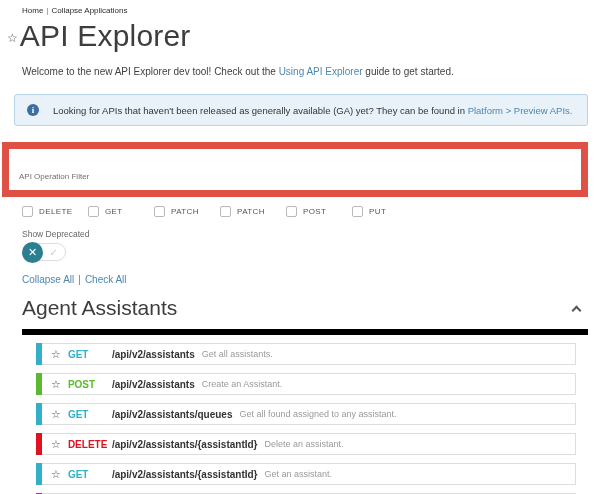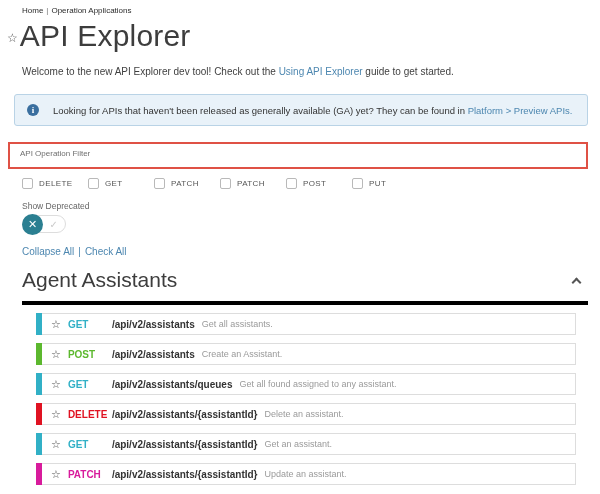--- a/index.html
+++ b/index.html
@@ -32,23 +32,23 @@
   }
   .info-icon {
     width: 12px; height: 12px; border-radius: 50%;
     background: #3a6f9f; color: #fff;
     font-size: 9px; font-weight: bold; font-family: "Liberation Serif", serif;
     display: inline-flex; align-items: center; justify-content: center;
     margin-right: 14px; flex: 0 0 auto;
   }
   
   .filter-wrap {
-    margin: 16px 12px 0 8px;
-    border: 2px solid #3b82f6;
-    padding: 5px 8px 9px 8px;
+    margin: 16px 12px 0 2px;
+    border: 7px solid #3b82f6;
+    padding: 23px 8px 9px 8px;
   }
   .filter-label { font-size: 8px; color: #6f6f6f; padding-left: 2px; }
   .filter-input {
     width: 100%; height: 20px; margin-top: 4px;
     border: 1px solid #cfcfcf; border-radius: 3px;
     font-family: "Liberation Sans", sans-serif;
     font-size: 10px; color: #444; padding: 0 8px; outline: none;
   }
   .filter-input::placeholder { color: #a9a9a9; }
   
@@ -77,21 +77,21 @@
     position: absolute; right: 7px; top: 3px;
     color: #c9c9c9; font-size: 10px;
   }
   
   .links-row { margin: 13px 0 0 22px; font-size: 10px; }
   .links-sep { color: #4d87b0; margin: 0 4px; }
   
   .section-header {
     margin: 11px 12px 0 22px;
     display: flex; justify-content: space-between; align-items: center;
-    border-bottom: 4px solid #000000;
+    border-bottom: 6px solid #000000;
     padding-bottom: 9px;
   }
   .section-title { font-size: 21px; font-weight: 300; color: #3d3d3d; }
   .chevron-up {
     width: 7px; height: 7px; margin-right: 8px; margin-top: 4px;
     border-top: 2px solid #555; border-right: 2px solid #555;
     transform: rotate(-45deg); cursor: pointer;
   }
   
   .endpoint-row { display: flex; margin: 8px 24px 0 36px; height: 22px; cursor: pointer; }
@@ -102,21 +102,21 @@
   }
   .row-star { font-size: 11px; color: #555; margin-right: 7px; cursor: pointer; }
   .method { font-size: 10px; font-weight: bold; min-width: 44px; }
   .path { font-size: 10px; font-weight: bold; color: #333; margin-right: 7px; }
   .desc { font-size: 9px; color: #9a9a9a; }
 </style>
 </head>
 <body>
 
 <div class="breadcrumb">
-  <span>Home</span><span class="crumb-sep">|</span><span>Operation Applications</span>
+  <span>Home</span><span class="crumb-sep">|</span><span>Collapse Applications</span>
 </div>
 
 <div class="title-row">
   <span class="title-star">☆</span>
   <span class="page-title">API Explorer</span>
 </div>
 
 <div class="welcome">
   <span>Welcome to the new API Explorer dev tool! Check out the </span><span class="link" style="color: rgb(77, 135, 176);">Using API Explorer</span><span> guide to get started.</span>
 </div>

